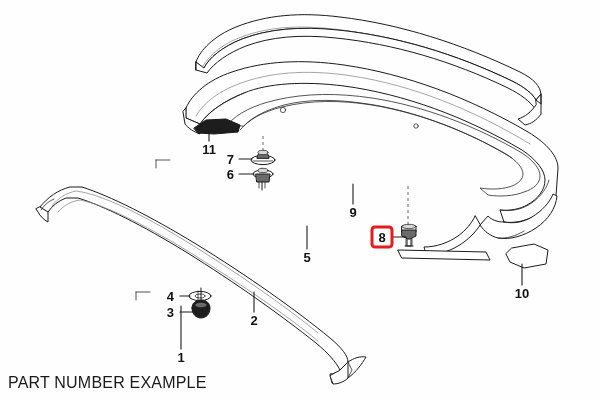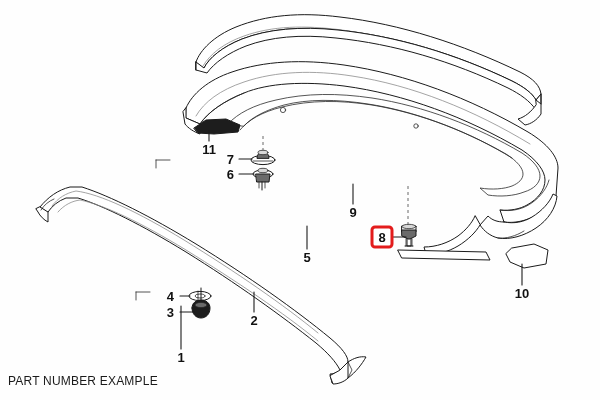--- a/index.html
+++ b/index.html
@@ -22,21 +22,21 @@
     position: absolute;
     left: 0;
     top: 0;
     width: 600px;
     height: 400px;
   }
   .caption {
     position: absolute;
     left: 8px;
     top: 374px;
-    font-size: 12px;
+    font-size: 16px;
     font-family: "Liberation Sans", sans-serif;
     color: #1a1a1a;
     letter-spacing: 0.2px;
     white-space: nowrap;
   }
   .callout-num {
     font-family: "Liberation Sans", sans-serif;
     font-size: 13px;
     font-weight: bold;
     fill: #111111;

